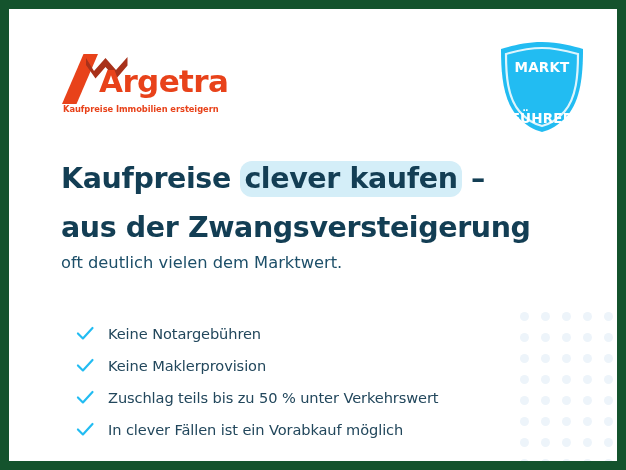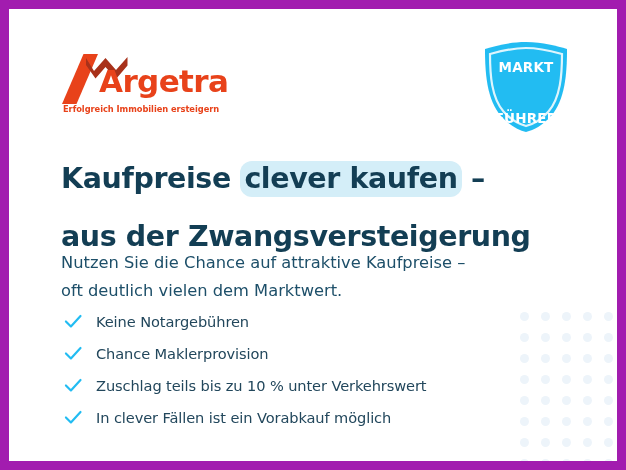--- a/index.html
+++ b/index.html
@@ -12,21 +12,21 @@
     overflow: hidden;
     background: #cdeefd;
     font-family: "Liberation Sans", sans-serif;
     -webkit-font-smoothing: antialiased;
   }
 
   .stage {
     position: relative;
     width: 626px;
     height: 470px;
-    background: #a21caf;
+    background: #14532d;
     box-sizing: border-box;
   }
 
   .card {
     position: absolute;
     left: 9px;
     top: 9px;
     width: 608px;
     height: 452px;
     background: #ffffff;
@@ -88,21 +88,21 @@
     font-size: 8.3px;
     font-weight: 700;
     letter-spacing: -0.05px;
     color: #e8421a;
     white-space: nowrap;
   }
 
   
   .badge {
     position: absolute;
-    left: 472px;
+    left: 488px;
     top: 31px;
     width: 90px;
     height: 94px;
   }
   .badge svg { display: block; }
   .badge-text {
     position: absolute;
     left: 0;
     top: 0;
     width: 90px;
@@ -143,21 +143,21 @@
     font-weight: 700;
     line-height: 38px;
     letter-spacing: -0.4px;
     color: #133e54;
   }
   .headline .hl {
     background: #d4eef8;
     padding: 1px 4px 2px 4px;
     border-radius: 12px;
   }
-  .headline .line2 { display: block; margin-top: 20px; }
+  .headline .line2 { display: block; margin-top: 11px; }
 
   
   .sub {
     position: absolute;
     left: 52px;
     top: 224px;
     width: 500px;
     font-family: "DejaVu Sans", sans-serif;
     font-size: 16.3px;
     font-weight: 400;
@@ -166,21 +166,21 @@
   }
   .sub .line2 { display: block; }
 
   
   .bullets {
     position: absolute;
     left: 54px;
     top: 297px;
     width: 470px;
     list-style: none;
-    margin: 0;
+    margin: 12px;
     padding: 0;
   }
   .bullets li {
     display: flex;
     align-items: center;
     height: 30px;
     margin-bottom: 2px;
   }
   .check {
     flex: 0 0 auto;
@@ -250,21 +250,21 @@
     <div class="logo">
       <span class="logo-mark">
         <svg viewBox="0 0 70 52" width="70" height="52" aria-hidden="true">
 
           <path d="M22.5 1 L37 1 L15.5 51 L1 51 Z" fill="#e8421a"></path>
 
           <path d="M25 5 L33 18 L44.5 5 L55 17 L66.5 4 L66.5 12.5 L55 26 L44.5 14 L34.5 25.5 L25 12 Z" fill="#a8311a"></path>
         </svg>
       </span>
       <span class="logo-word">Argetra</span>
-      <span class="logo-tag">Erfolgreich Immobilien ersteigern</span>
+      <span class="logo-tag">Kaufpreise Immobilien ersteigern</span>
     </div>
 
     <div class="badge">
       <span>
         <svg viewBox="0 0 90 94" width="90" height="94" aria-hidden="true">
           <path d="M45 2 C62 2 76 6 86 9 C86 34 84 60 70 76 C62 85 53 90 45 92 C37 90 28 85 20 76 C6 60 4 34 4 9 C14 6 28 2 45 2 Z" fill="#22bcf2"></path>
           <path d="M45 8 C60 8 72 11.5 81 14 C81 35 79.5 57.5 67.5 71.5 C60.5 79.5 52.5 84 45 86 C37.5 84 29.5 79.5 22.5 71.5 C10.5 57.5 9 35 9 14 C18 11.5 30 8 45 8 Z" fill="none" stroke="#ffffff" stroke-width="2.2" opacity="0.85"></path>
         </svg>
       </span>
       <div class="badge-text">
@@ -279,40 +279,40 @@
             </svg>
           <svg width="13" height="13" viewBox="0 0 24 24" aria-hidden="true">
               <path fill="#ffffff" d="M12 2.5l2.9 6.1 6.6.9-4.8 4.6 1.2 6.6L12 17.6 6.1 20.7l1.2-6.6L2.5 9.5l6.6-.9z"></path>
             </svg>
         </span>
       </div>
     </div>
 
     <h1 class="headline"><span>Kaufpreise </span><span class="hl">clever kaufen</span><span> –</span><span class="line2">aus der Zwangsversteigerung</span></h1>
 
-    <p class="sub"><span>Nutzen Sie die Chance auf attraktive Kaufpreise –</span><span class="line2">oft deutlich vielen dem Marktwert.</span></p>
+    <p class="sub"><span class="line2">oft deutlich vielen dem Marktwert.</span></p>
 
     <ul class="bullets">
       <li>
         <svg class="check" viewBox="0 0 24 24" aria-hidden="true">
             <path fill="none" stroke="#22bcf2" stroke-width="2.6" stroke-linecap="round" stroke-linejoin="round" d="M3.5 12.5 L9.5 18.5 L21 6"></path>
           </svg>
         <span class="bullet-label">Keine Notargebühren</span>
       </li>
       <li>
         <svg class="check" viewBox="0 0 24 24" aria-hidden="true">
             <path fill="none" stroke="#22bcf2" stroke-width="2.6" stroke-linecap="round" stroke-linejoin="round" d="M3.5 12.5 L9.5 18.5 L21 6"></path>
           </svg>
-        <span class="bullet-label">Chance Maklerprovision</span>
+        <span class="bullet-label">Keine Maklerprovision</span>
       </li>
       <li>
         <svg class="check" viewBox="0 0 24 24" aria-hidden="true">
             <path fill="none" stroke="#22bcf2" stroke-width="2.6" stroke-linecap="round" stroke-linejoin="round" d="M3.5 12.5 L9.5 18.5 L21 6"></path>
           </svg>
-        <span class="bullet-label">Zuschlag teils bis zu 10 % unter Verkehrswert</span>
+        <span class="bullet-label">Zuschlag teils bis zu 50 % unter Verkehrswert</span>
       </li>
       <li>
         <svg class="check" viewBox="0 0 24 24" aria-hidden="true">
             <path fill="none" stroke="#22bcf2" stroke-width="2.6" stroke-linecap="round" stroke-linejoin="round" d="M3.5 12.5 L9.5 18.5 L21 6"></path>
           </svg>
         <span class="bullet-label">In clever Fällen ist ein Vorabkauf möglich</span>
       </li>
     </ul>
 
   </div>

